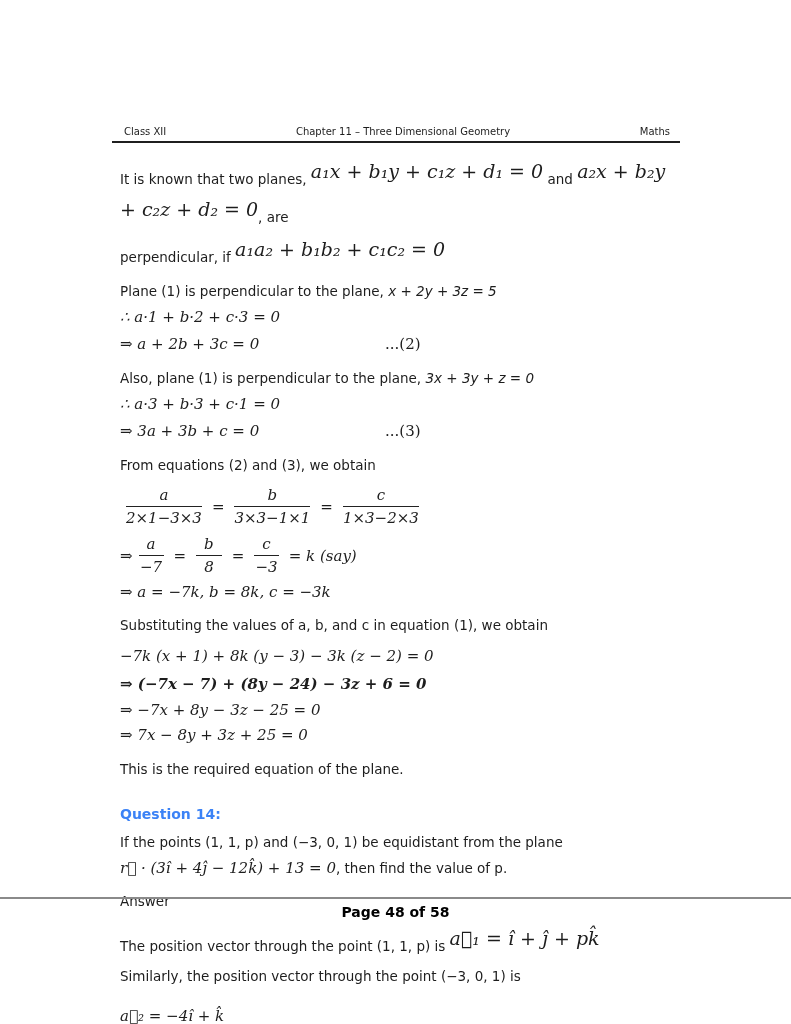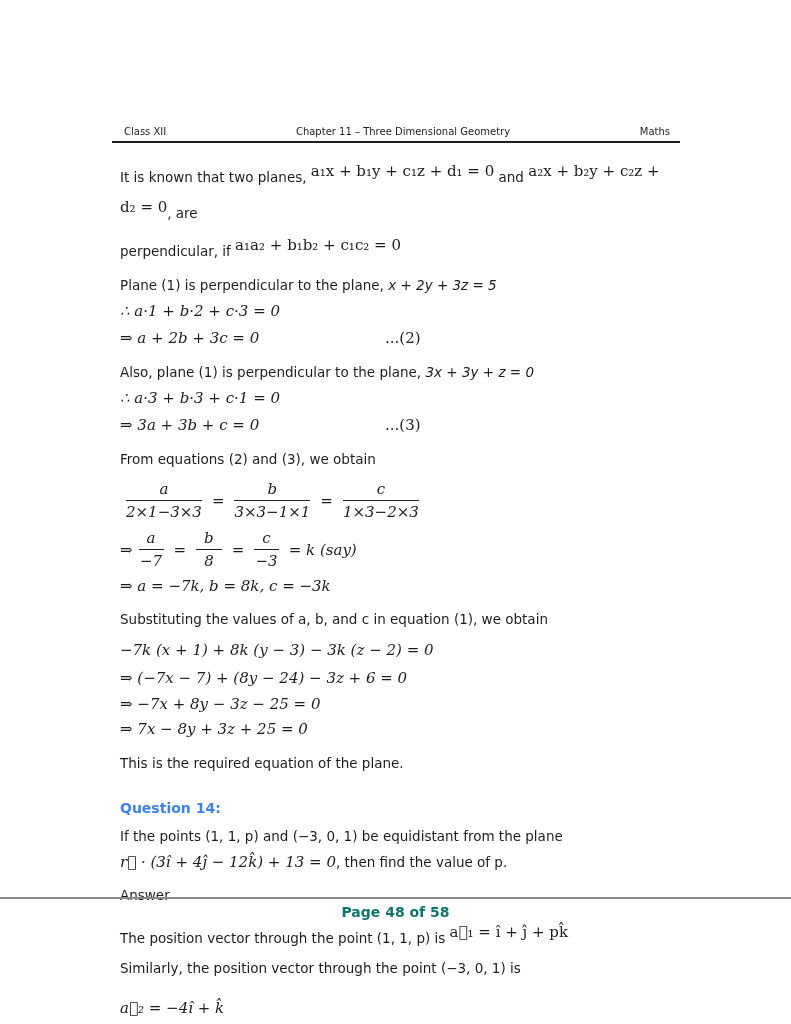--- a/index.html
+++ b/index.html
@@ -6,28 +6,28 @@
   .page {
     position:relative; width:791px; height:1024px; background:#ffffff;
     font-family:"DejaVu Sans", sans-serif; color:#1d1d1d; overflow:hidden;
   }
   
   .header { position:absolute; top:126px; left:112px; width:568px; }
   .header-row { display:flex; justify-content:space-between; font-size:10px; padding:0 10px 4px 12px; }
   .header-rule { border-top:2px solid #1f1f1f; height:0; }
   
   .footer-rule { position:absolute; top:897px; left:0; width:791px; border-top:2px solid #8a8a8a; height:0; }
-  .footer-text { position:absolute; top:904px; left:0; width:791px; text-align:center; font-weight:bold; font-size:14px; color:#0f766e; }
+  .footer-text { position:absolute; top:904px; left:0; width:791px; text-align:center; font-weight:bold; font-size:14px; color:#000000; }
   
   .content { position:absolute; top:152px; left:120px; width:556px; }
   .t  { font-size:13.5px; line-height:20px; }
   .m  { font-family:"DejaVu Serif", serif; font-style:italic; font-size:15px; line-height:20px; }
   .mu { font-style:normal; }
   .mv { font-style:italic; }                   
-  .im { font-family:"DejaVu Serif", serif; font-size:15px; vertical-align:6px; } 
+  .im { font-family:"DejaVu Serif", serif; font-style:italic; font-size:19px; vertical-align:6px; } 
   .eqrow { position:relative; }
   .tag { position:absolute; left:265px; top:0; font-family:"DejaVu Serif", serif; font-style:normal; font-size:15px; }
   .fracrow { display:flex; align-items:center; font-family:"DejaVu Serif", serif; font-style:italic; font-size:15px; }
   .frac { display:inline-block; text-align:center; margin:0 6px; }
   .frac .num { display:block; padding:0 8px 2px; border-bottom:1.3px solid #222; }
   .frac .den { display:block; padding-top:2px; }
   .fr-sep { margin:0 4px; }
   .q-title { font-weight:bold; color:#3b82f6; font-size:14px; }
   .mathline-wrap { display:flex; align-items:flex-end; }
   
@@ -38,21 +38,21 @@
   .sp-eqB    { margin-top:6px;  line-height:22px; }
   .sp-plane2 { margin-top:13px; }
   .sp-eqC    { margin-top:6px; }
   .sp-eqD    { margin-top:6px;  line-height:22px; }
   .sp-from   { margin-top:13px; }
   .sp-frac1  { margin-top:11px; }
   .sp-frac2  { margin-top:8px; }
   .sp-eq5    { margin-top:6px; }
   .sp-subst  { margin-top:13px; }
   .sp-eq6    { margin-top:9px;  line-height:24px; }
-  .sp-eq7    { margin-top:4px;  line-height:24px; }
+  .sp-eq7    { margin-top:4px;  line-height:24px;font-weight:bold; }
   .sp-eq8    { margin-top:3px;  line-height:22px; }
   .sp-eq9    { margin-top:3px;  line-height:22px; }
   .sp-req    { margin-top:13px; }
   .sp-q14    { margin-top:27px; }
   .sp-qline1 { margin-top:10px; }
   .sp-qmath  { margin-top:6px; }
   .sp-answer { margin-top:13px; }
   .sp-pos1   { margin-top:13px; line-height:28px; }
   .sp-pos2   { margin-top:6px; }
   .sp-pos2m  { margin-top:20px; }

